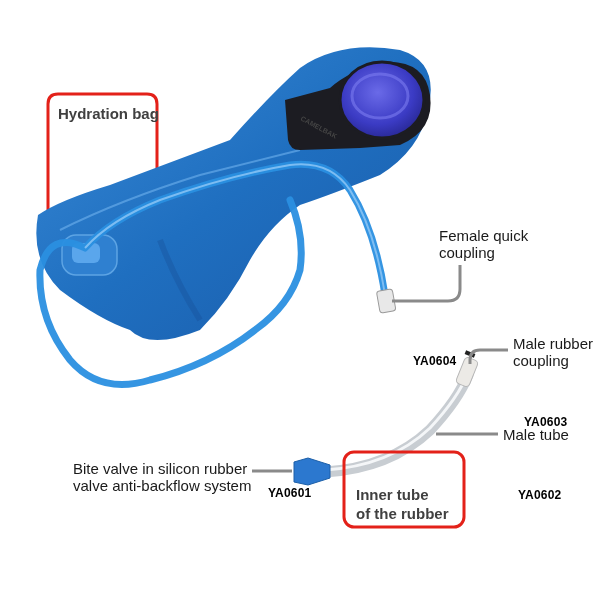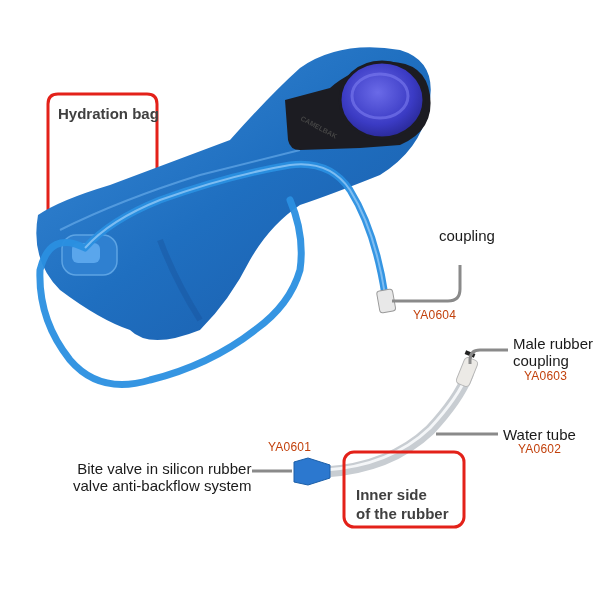--- a/index.html
+++ b/index.html
@@ -1,20 +1,20 @@
 <!DOCTYPE html>
 <html><head>
 <meta charset="utf-8">
 <style>
   html, body { margin:0; padding:0; background:#ffffff; }
   body { width:600px; height:600px; position:relative; overflow:hidden;
          font-family:"Liberation Sans", sans-serif; color:#1a1a1a; }
   .layer { position:absolute; left:0; top:0; width:600px; height:600px; }
   .label { position:absolute; font-size:15px; line-height:17px; color:#1a1a1a; }
-  .code { position:absolute; font-size:12px; font-weight:normal; color:#c2410c; letter-spacing:0.2px; }
+  .code { position:absolute; font-size:12px; font-weight:bold; color:#000000; letter-spacing:0.2px;margin-top:46px; }
   .boxtitle { position:absolute; font-size:15px; font-weight:bold; line-height:19px; color:#404040; }
 </style>
 </head>
 <body>
 
 <svg class="layer" viewBox="0 0 600 600">
   <defs>
     <linearGradient id="bagGrad" x1="0" y1="0" x2="1" y2="1">
       <stop offset="0" stop-color="#3a8ad6"></stop>
       <stop offset="0.5" stop-color="#1f6fc0"></stop>
@@ -71,35 +71,36 @@
   <line x1="436" y1="434" x2="498" y2="434" stroke="#8a8a8a" stroke-width="3"></line>
 
   <path d="M470 364 V360 Q470 350 480 350 H508" fill="none" stroke="#8a8a8a" stroke-width="3"></path>
 
   <rect x="344" y="452" width="120" height="75" rx="10" fill="none" stroke="#e32119" stroke-width="3"></rect>
 </svg>
 
 <div class="boxtitle" style="left:58px; top:104px;">Hydration bag</div>
 
 <div class="label" style="left:439px; top:227px;">
+  <div>Female quick</div>
   <div>coupling</div>
 </div>
 <div class="code" style="left:413px; top:308px;">YA0604</div>
 
 <div class="label" style="left:513px; top:335px;">
   <div>Male rubber</div>
   <div>coupling</div>
 </div>
 <div class="code" style="left:524px; top:369px;">YA0603</div>
 
-<div class="label" style="left:503px; top:426px;">Water tube</div>
+<div class="label" style="left:503px; top:426px;">Male tube</div>
 <div class="code" style="left:518px; top:442px;">YA0602</div>
 
 <div class="code" style="left:268px; top:440px;">YA0601</div>
-<div class="label" style="left:73px; top:460px;text-align:right;">
+<div class="label" style="left:73px; top:460px;">
   <div>Bite valve in silicon rubber</div>
   <div>valve anti-backflow system</div>
 </div>
 
 <div class="boxtitle" style="left:356px; top:485px;">
-  <div>Inner side</div>
+  <div>Inner tube</div>
   <div>of the rubber</div>
 </div>
 
 </body></html>

